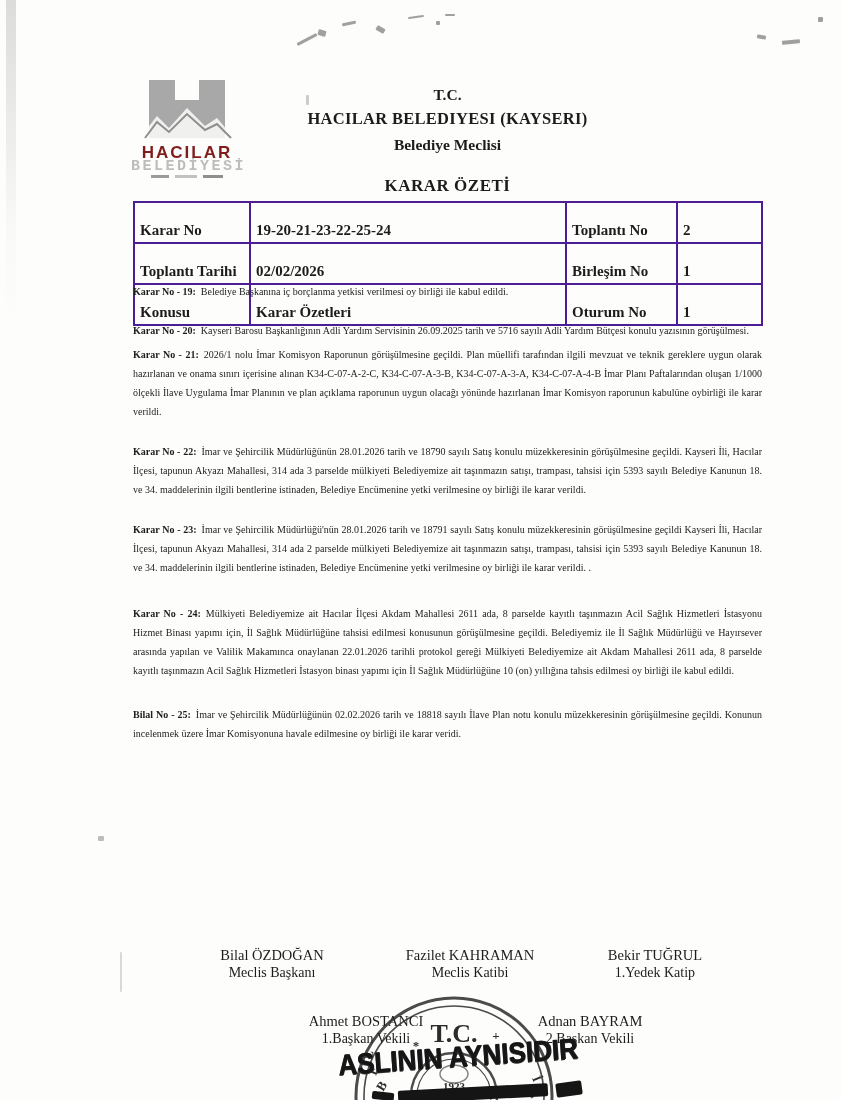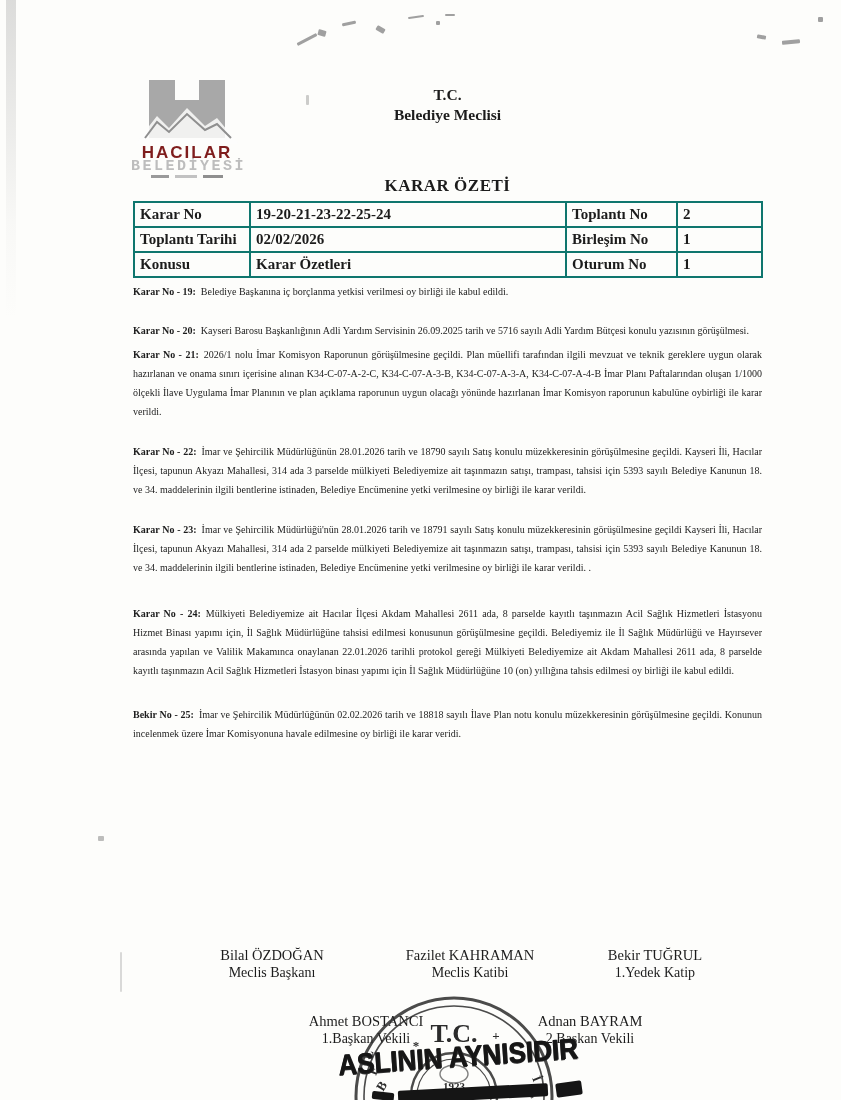--- a/index.html
+++ b/index.html
@@ -32,21 +32,21 @@
   
   .header{position:absolute;left:133px;top:86px;width:629px;text-align:center;font-weight:bold;}
   .header .tc{font-size:15.5px;line-height:18px;}
   .header .muni{font-size:16.5px;line-height:30px;letter-spacing:.3px;}
   .header .council{font-size:15.5px;line-height:22px;}
 
   .doc-title{position:absolute;left:133px;top:176px;width:629px;text-align:center;font-weight:bold;font-size:17px;letter-spacing:.5px;}
 
   
   table.info{position:absolute;left:133px;top:201px;width:628px;border-collapse:collapse;table-layout:fixed;}
-  table.info td{border:2px solid #0f766e;font-weight:bold;font-size:15px;padding:1px 4px 1px 5px;height:21px;white-space:nowrap;overflow:hidden;}
+  table.info td{border:2px solid #4c1d95;font-weight:bold;font-size:15px;padding:17px 4px 1px 5px;height:21px;white-space:nowrap;overflow:hidden;}
   col.c1{width:116px;} col.c2{width:316px;} col.c3{width:111px;} col.c4{width:85px;}
 
   
   .decisions{position:absolute;left:133px;top:282px;width:629px;font-size:10px;line-height:19.3px;}
   .decision{margin:0 0 20px 0;text-align:justify;}
   .decision b{margin-right:5px;}
   .d21{}
   .d20{margin-bottom:4px;}
   .d23{margin-bottom:26px;}
   .d24{margin-bottom:24px;}
@@ -101,20 +101,21 @@
       <polygon points="0,64 22,36 34,48 52,28 70,46 82,38 104,64" fill="#fdfdfb" opacity="0.85"></polygon>
       <polyline points="10,58 22,42 34,52 52,34 70,50 82,44 96,58" fill="none" stroke="#8f8f8f" stroke-width="2"></polyline>
     </svg>
     <div class="logo-title">HACILAR</div>
     <div class="logo-sub">BELEDİYESİ</div>
     <div class="logo-rule"></div>
   </div>
 
   <div class="header">
     <div class="tc">T.C.</div>
+    <div class="muni">HACILAR BELEDIYESI (KAYSERI)</div>
     <div class="council">Belediye Meclisi</div>
   </div>
 
   <div class="doc-title">KARAR ÖZETİ</div>
 
   <table class="info">
     <colgroup>
         <col class="c1">
         <col class="c2">
         <col class="c3">
@@ -142,21 +143,21 @@
   </tbody>
     </table>
 
   <div class="decisions">
     <p class="decision"><b>Karar No - 19:</b><span>Belediye Başkanına iç borçlanma yetkisi verilmesi oy birliği ile kabul edildi.</span></p>
     <p class="decision d20"><b>Karar No - 20:</b><span>Kayseri Barosu Başkanlığının Adli Yardım Servisinin 26.09.2025 tarih ve 5716 sayılı Adli Yardım Bütçesi konulu yazısının görüşülmesi.</span></p>
     <p class="decision d21"><b>Karar No - 21:</b><span>2026/1 nolu İmar Komisyon Raporunun görüşülmesine geçildi. Plan müellifi tarafından ilgili mevzuat ve teknik gereklere uygun olarak hazırlanan ve onama sınırı içerisine alınan K34-C-07-A-2-C, K34-C-07-A-3-B, K34-C-07-A-3-A, K34-C-07-A-4-B İmar Planı Paftalarından oluşan 1/1000 ölçekli İlave Uygulama İmar Planının ve plan açıklama raporunun uygun olacağı yönünde hazırlanan İmar Komisyon raporunun kabulüne oybirliği ile karar verildi.</span></p>
     <p class="decision"><b>Karar No - 22:</b><span>İmar ve Şehircilik Müdürlüğünün 28.01.2026 tarih ve 18790 sayılı Satış konulu müzekkeresinin görüşülmesine geçildi. Kayseri İli, Hacılar İlçesi, tapunun Akyazı Mahallesi, 314 ada 3 parselde mülkiyeti Belediyemize ait taşınmazın satışı, trampası, tahsisi için 5393 sayılı Belediye Kanunun 18. ve 34. maddelerinin ilgili bentlerine istinaden, Belediye Encümenine yetki verilmesine oy birliği ile karar verildi.</span></p>
     <p class="decision d23"><b>Karar No - 23:</b><span>İmar ve Şehircilik Müdürlüğü'nün 28.01.2026 tarih ve 18791 sayılı Satış konulu müzekkeresinin görüşülmesine geçildi Kayseri İli, Hacılar İlçesi, tapunun Akyazı Mahallesi, 314 ada 2 parselde mülkiyeti Belediyemize ait taşınmazın satışı, trampası, tahsisi için 5393 sayılı Belediye Kanunun 18. ve 34. maddelerinin ilgili bentlerine istinaden, Belediye Encümenine yetki verilmesine oy birliği ile karar verildi. .</span></p>
     <p class="decision d24"><b>Karar No - 24:</b><span>Mülkiyeti Belediyemize ait Hacılar İlçesi Akdam Mahallesi 2611 ada, 8 parselde kayıtlı taşınmazın Acil Sağlık Hizmetleri İstasyonu Hizmet Binası yapımı için, İl Sağlık Müdürlüğüne tahsisi edilmesi konusunun görüşülmesine geçildi. Belediyemiz ile İl Sağlık Müdürlüğü ve Hayırsever arasında yapılan ve Valilik Makamınca onaylanan 22.01.2026 tarihli protokol gereği Mülkiyeti Belediyemize ait Akdam Mahallesi 2611 ada, 8 parselde kayıtlı taşınmazın Acil Sağlık Hizmetleri İstasyon binası yapımı için İl Sağlık Müdürlüğüne 10 (on) yıllığına tahsis edilmesi oy birliği ile kabul edildi.</span></p>
-    <p class="decision"><b>Bekir No - 25:</b><span>İmar ve Şehircilik Müdürlüğünün 02.02.2026 tarih ve 18818 sayılı İlave Plan notu konulu müzekkeresinin görüşülmesine geçildi. Konunun incelenmek üzere İmar Komisyonuna havale edilmesine oy birliği ile karar veridi.</span></p>
+    <p class="decision"><b>Bilal No - 25:</b><span>İmar ve Şehircilik Müdürlüğünün 02.02.2026 tarih ve 18818 sayılı İlave Plan notu konulu müzekkeresinin görüşülmesine geçildi. Konunun incelenmek üzere İmar Komisyonuna havale edilmesine oy birliği ile karar veridi.</span></p>
   </div>
 
   <div class="signatures">
     <div class="sig" style="left:139px;top:0;">
       <div>Bilal ÖZDOĞAN</div>
       <div class="t">Meclis Başkanı</div>
     </div>
     <div class="sig" style="left:337px;top:0;">
       <div>Fazilet KAHRAMAN</div>
       <div class="t">Meclis Katibi</div>

